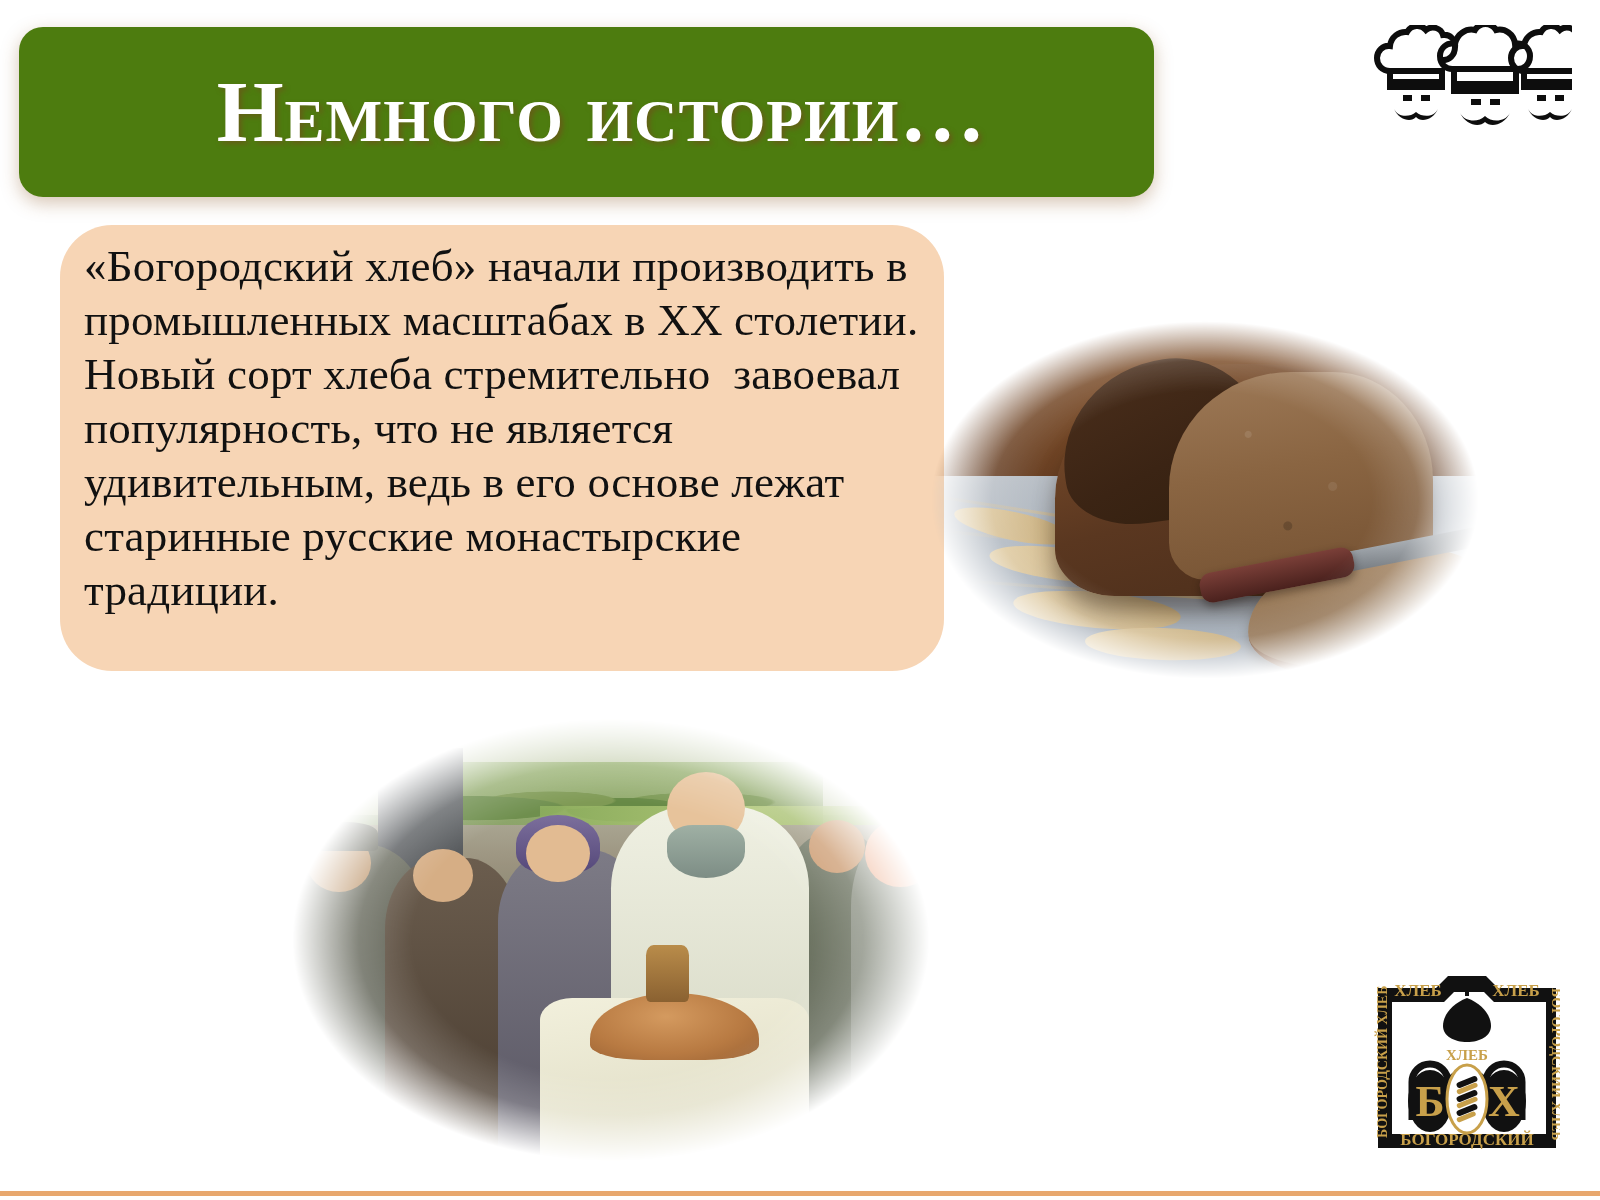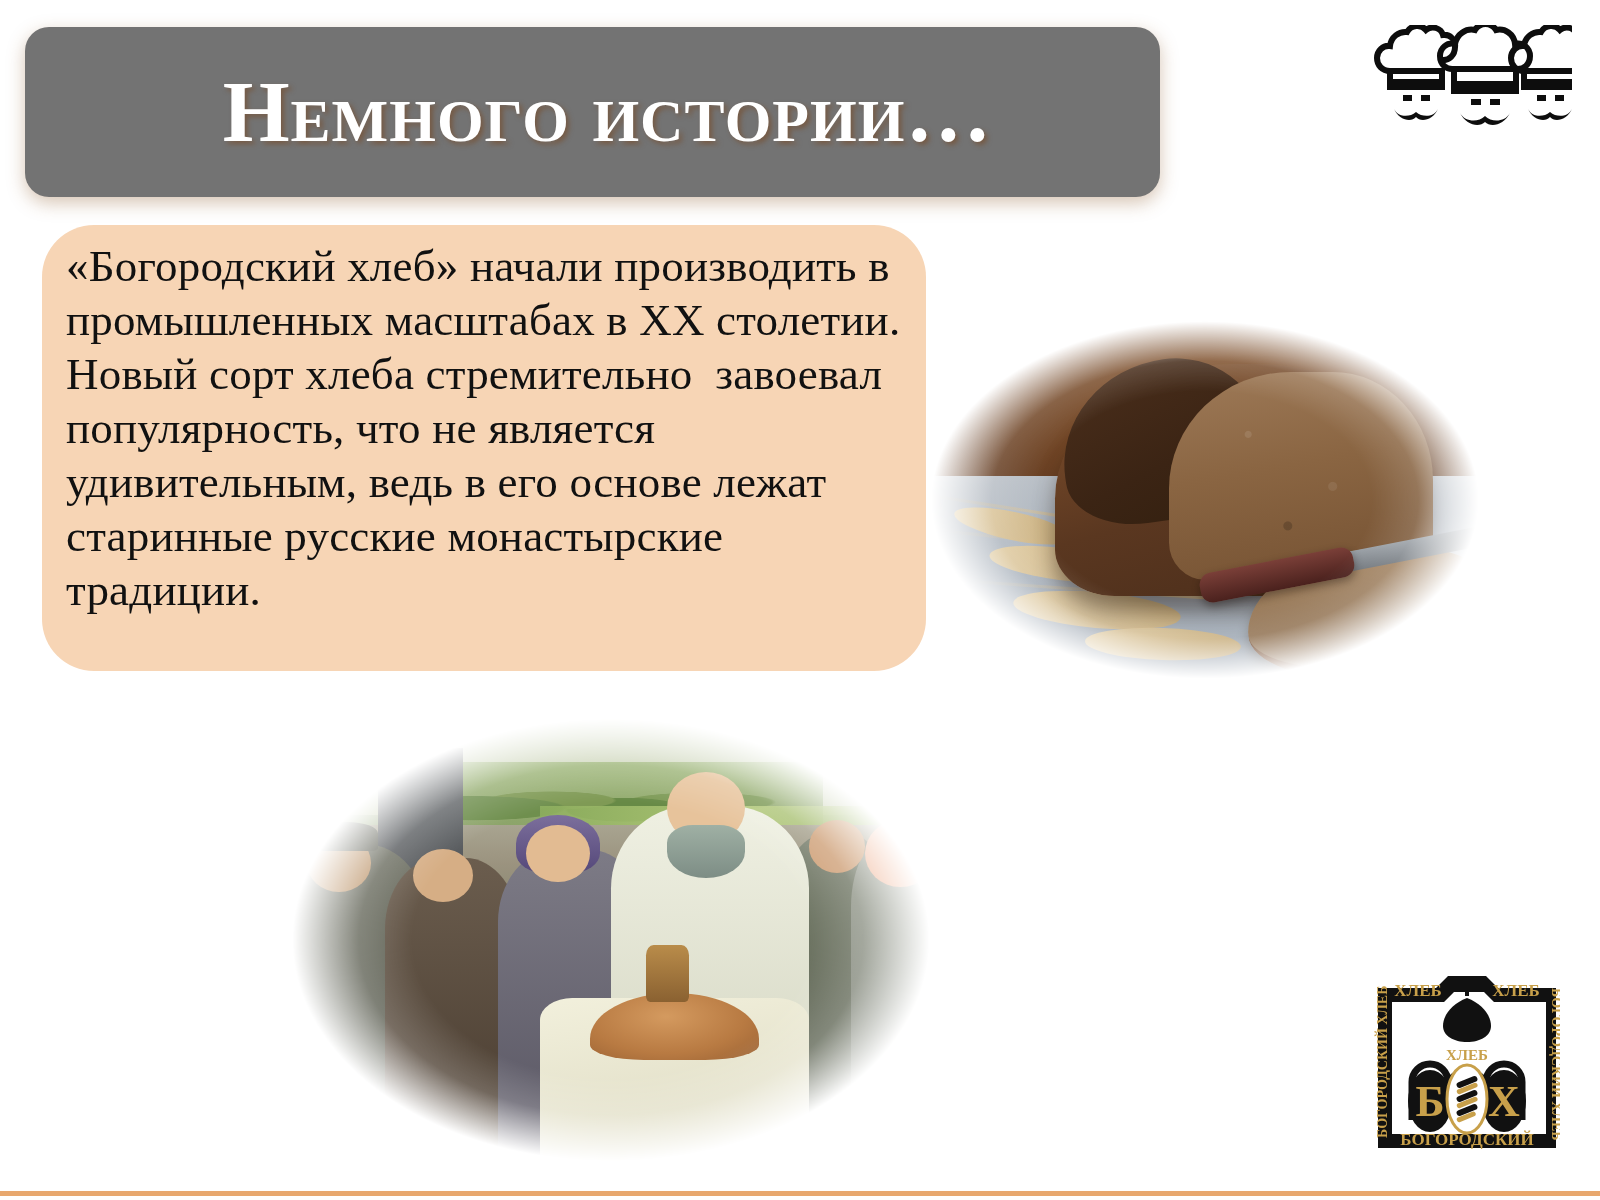--- a/index.html
+++ b/index.html
@@ -12,25 +12,25 @@
     width: 1600px;
     height: 1200px;
     background: #ffffff;
     overflow: hidden;
     font-family: "Liberation Serif", "DejaVu Serif", serif;
   }
 
   
   .title-banner {
     position: absolute;
-    left: 25px;
+    left: 19px;
     top: 27px;
     width: 1135px;
     height: 170px;
-    background: #737373;
+    background: #4d7c0f;
     border-radius: 24px;
     box-shadow: 0 6px 18px rgba(140, 90, 40, .35);
   }
   .title-text {
     position: absolute;
     left: 0;
     top: 0;
     width: 100%;
     height: 100%;
     display: flex;
@@ -53,21 +53,21 @@
     position: absolute;
     left: 1372px;
     top: 25px;
     width: 200px;
     height: 105px;
   }
 
   
   .text-card {
     position: absolute;
-    left: 42px;
+    left: 60px;
     top: 225px;
     width: 884px;
     height: 446px;
     background: #f7d5b5;
     border-radius: 52px;
   }
   .body-text {
     position: absolute;
     left: 24px;
     top: 14px;

